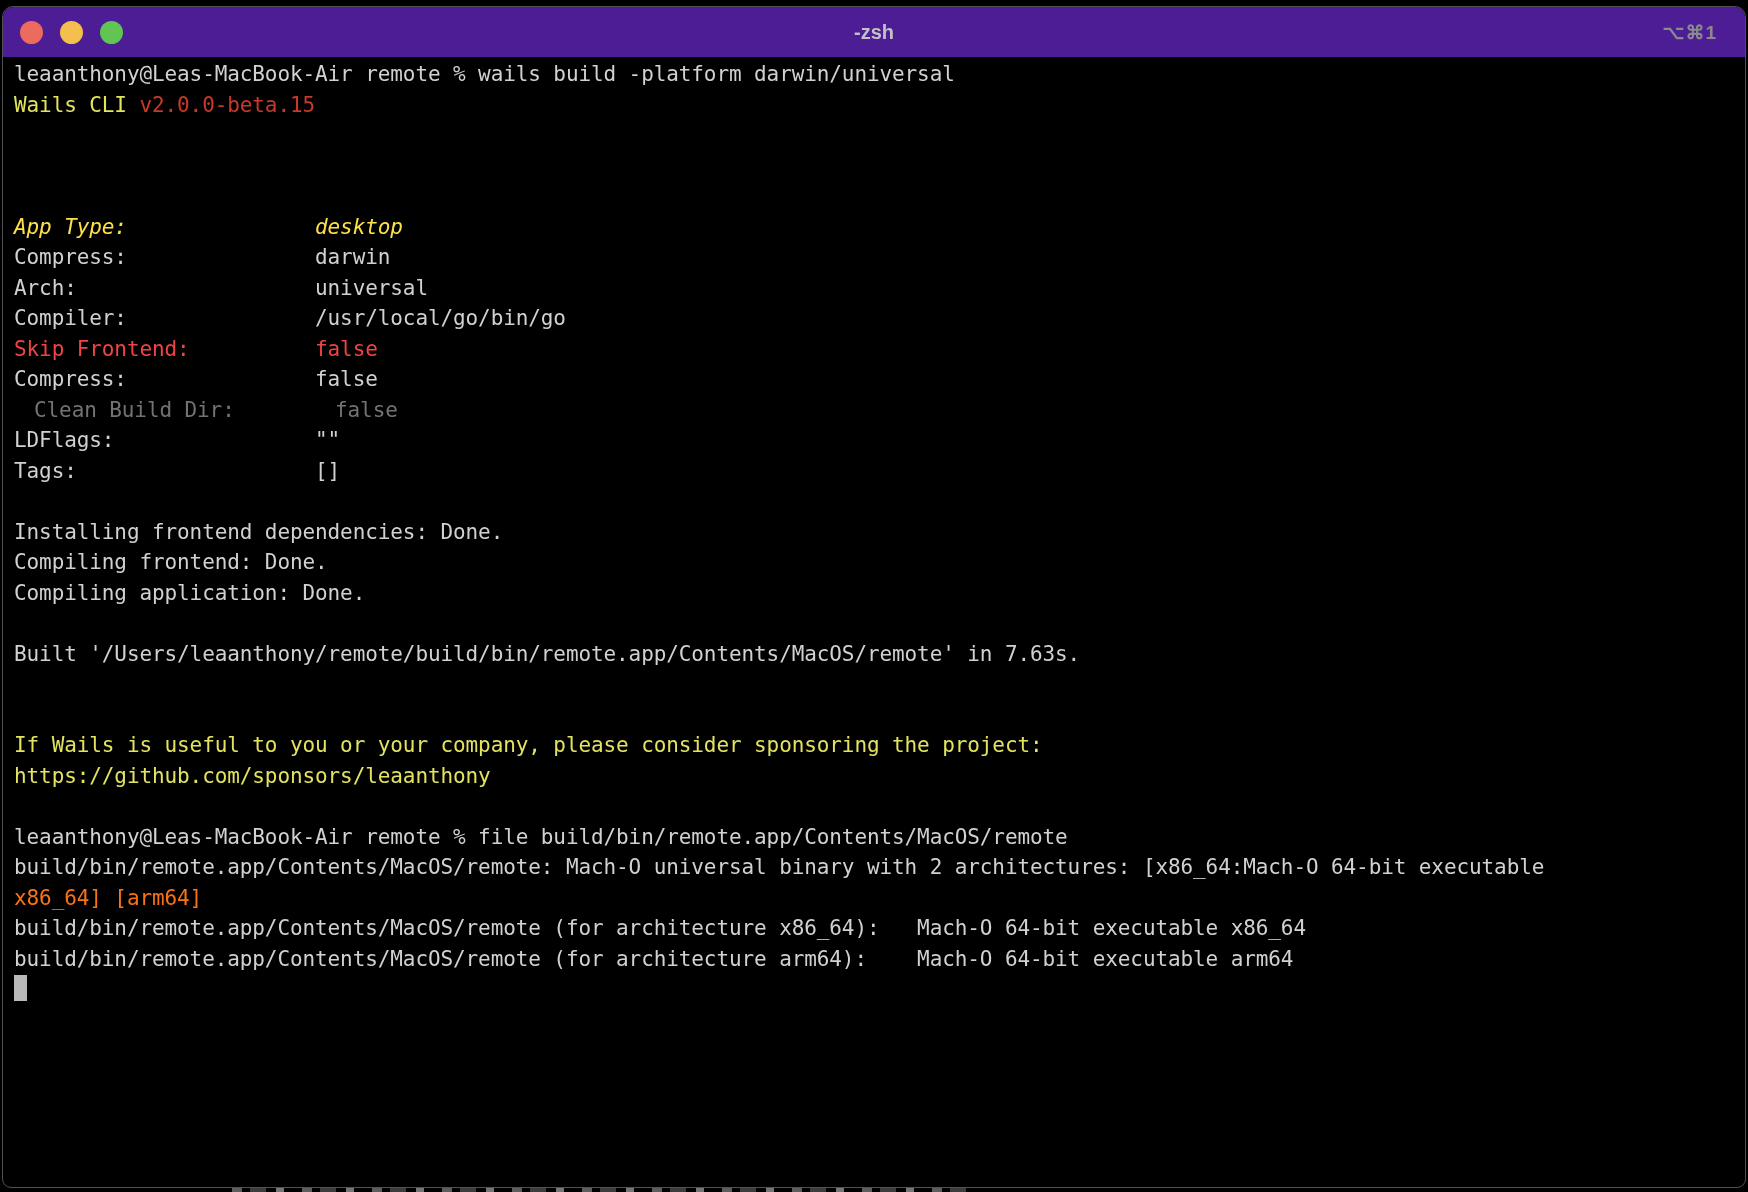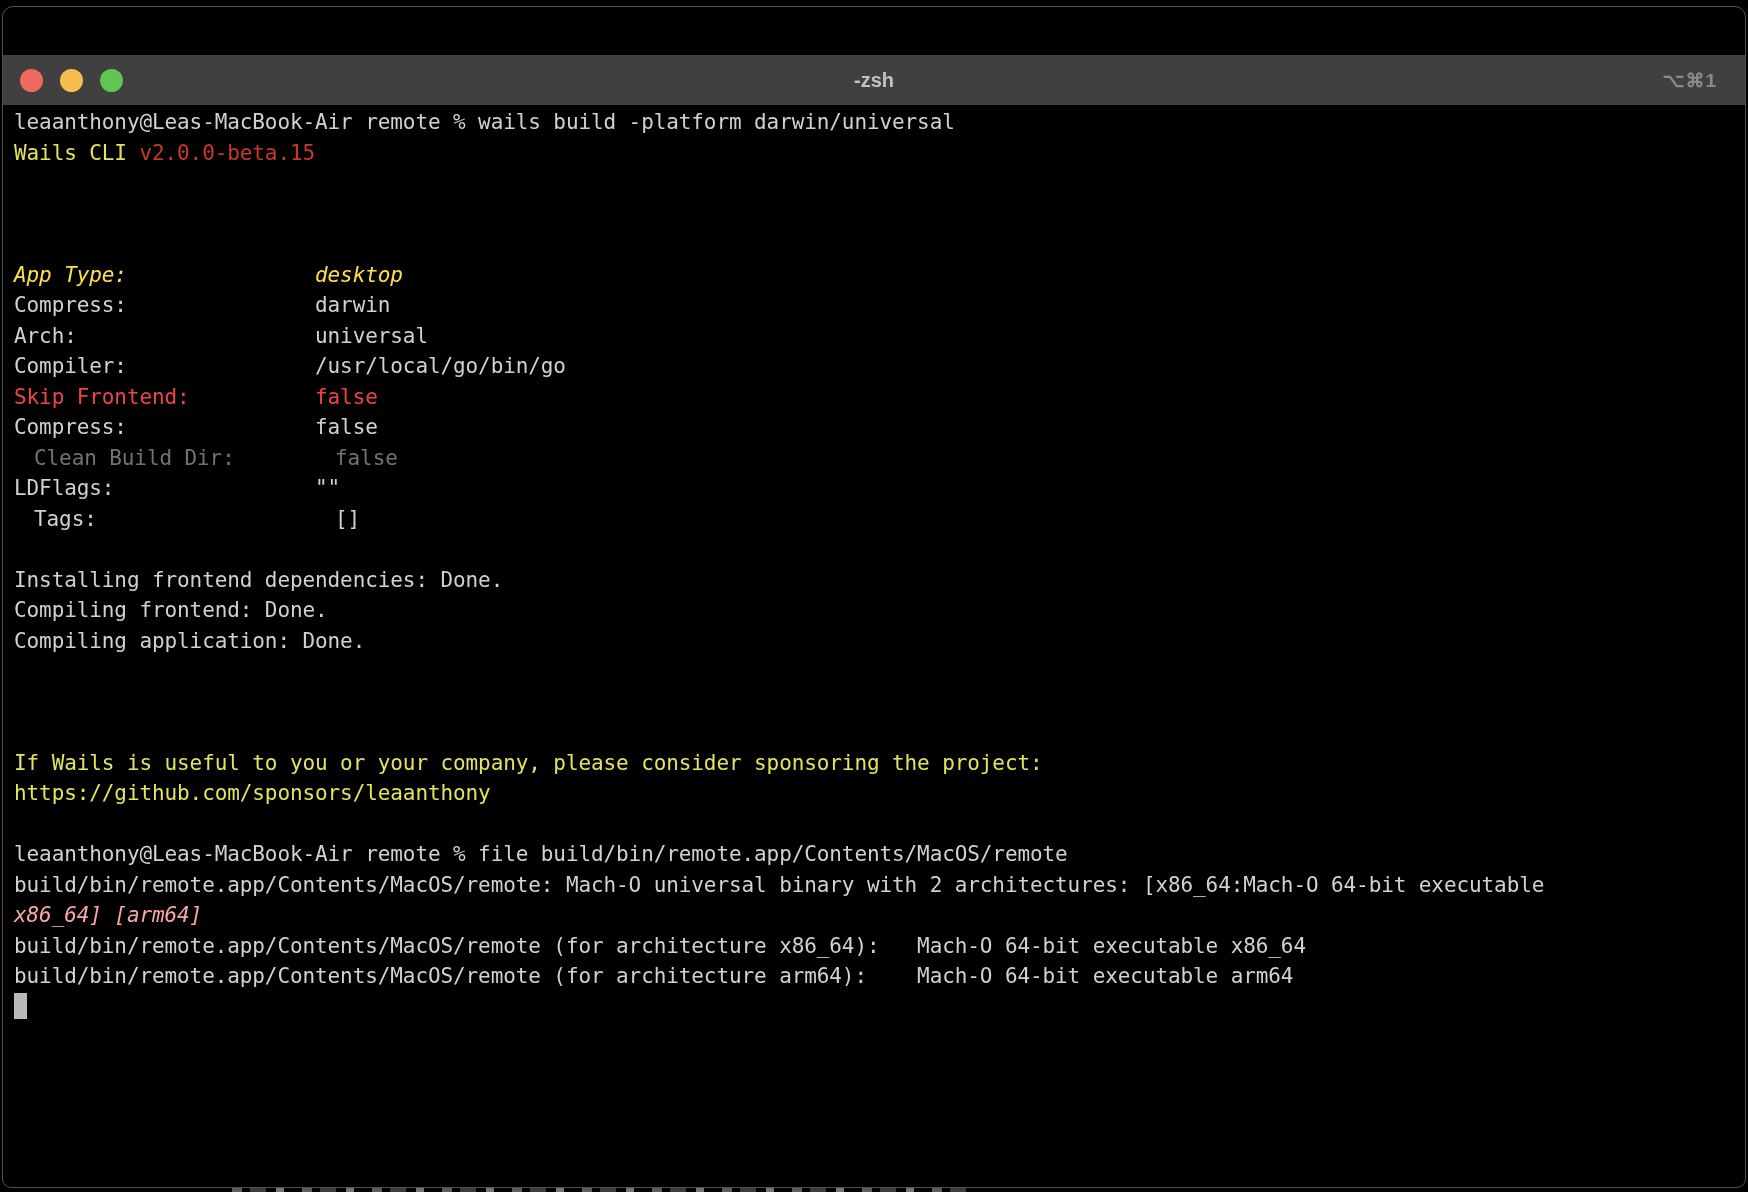--- a/index.html
+++ b/index.html
@@ -82,21 +82,21 @@
       #6e6e6e 0 10px, transparent 10px 18px,
       #474747 18px 34px, transparent 34px 44px,
       #8c8c8c 44px 52px, transparent 52px 70px);
     opacity: 0.85;
   }
 </style>
 </head>
 <body>
 
 <div class="window" style="background: rgb(0, 0, 0);">
-  <div class="titlebar" style="background: #404040; margin-top: 48px;">
+  <div class="titlebar" style="background: #4c1d95;">
     <div class="traffic-lights">
       <span class="tl" style="background: rgb(236, 106, 94);"></span>
       <span class="tl" style="background: rgb(245, 191, 79);"></span>
       <span class="tl" style="background: rgb(97, 197, 84);"></span>
     </div>
     <div class="title">-zsh</div>
     <div class="shortcut">⌥⌘1</div>
   </div>
   <div class="screen-area">
     <div id="terminal-output">
@@ -106,34 +106,35 @@
         <div class="line"></div>
         <div class="line"></div>
         <div class="line"><span style="color: #fde047; font-style: italic;">App Type:               desktop</span></div>
         <div class="line"><span style="color: rgb(209, 209, 209);">Compress:               darwin</span></div>
         <div class="line"><span style="color: rgb(209, 209, 209);">Arch:                   universal</span></div>
         <div class="line"><span style="color: rgb(209, 209, 209);">Compiler:               /usr/local/go/bin/go</span></div>
         <div class="line"><span style="color: #ef4444;">Skip Frontend:          false</span></div>
         <div class="line"><span style="color: rgb(209, 209, 209);">Compress:               false</span></div>
         <div class="line"><span style="color: #737373; margin-left: 20px;">Clean Build Dir:        false</span></div>
         <div class="line"><span style="color: rgb(209, 209, 209);">LDFlags:                ""</span></div>
-        <div class="line"><span style="color: rgb(209, 209, 209); margin-left: 20px;">Tags:                   []</span></div>
+        <div class="line"><span style="color: rgb(209, 209, 209);">Tags:                   []</span></div>
         <div class="line"></div>
         <div class="line"><span style="color: rgb(209, 209, 209);">Installing frontend dependencies: Done.</span></div>
         <div class="line"><span style="color: rgb(209, 209, 209);">Compiling frontend: Done.</span></div>
         <div class="line"><span style="color: rgb(209, 209, 209);">Compiling application: Done.</span></div>
         <div class="line"></div>
+        <div class="line"><span style="color: rgb(209, 209, 209);">Built '/Users/leaanthony/remote/build/bin/remote.app/Contents/MacOS/remote' in 7.63s.</span></div>
         <div class="line"></div>
         <div class="line"></div>
         <div class="line"><span style="color: rgb(227, 227, 95); text-align: center;">If Wails is useful to you or your company, please consider sponsoring the project:</span></div>
         <div class="line"><span style="color: rgb(227, 227, 95);">https://github.com/sponsors/leaanthony</span></div>
         <div class="line"></div>
         <div class="line"><span style="color: rgb(209, 209, 209);">leaanthony@Leas-MacBook-Air remote % file build/bin/remote.app/Contents/MacOS/remote</span></div>
         <div class="line"><span style="color: rgb(209, 209, 209);">build/bin/remote.app/Contents/MacOS/remote: Mach-O universal binary with 2 architectures: [x86_64:Mach-O 64-bit executable</span></div>
-        <div class="line"><span style="color: #fca5a5; font-style: italic;">x86_64] [arm64]</span></div>
+        <div class="line"><span style="color: #f97316;">x86_64] [arm64]</span></div>
         <div class="line"><span style="color: rgb(209, 209, 209);">build/bin/remote.app/Contents/MacOS/remote (for architecture x86_64):   Mach-O 64-bit executable x86_64</span></div>
         <div class="line"><span style="color: rgb(209, 209, 209);">build/bin/remote.app/Contents/MacOS/remote (for architecture arm64):    Mach-O 64-bit executable arm64</span></div>
         <div class="line"><span class="cursor" style="background: rgb(185, 185, 185);"></span></div>
       </div>
   </div>
 </div>
 
 <div class="bg-fragment"></div>
 
 </body></html>

